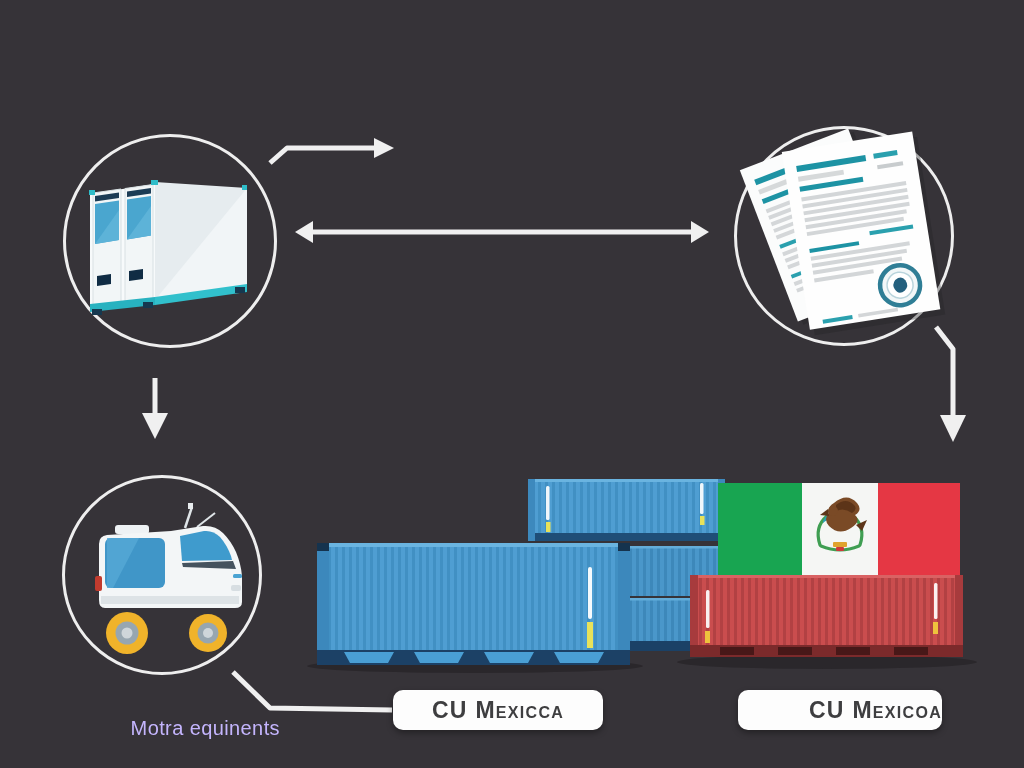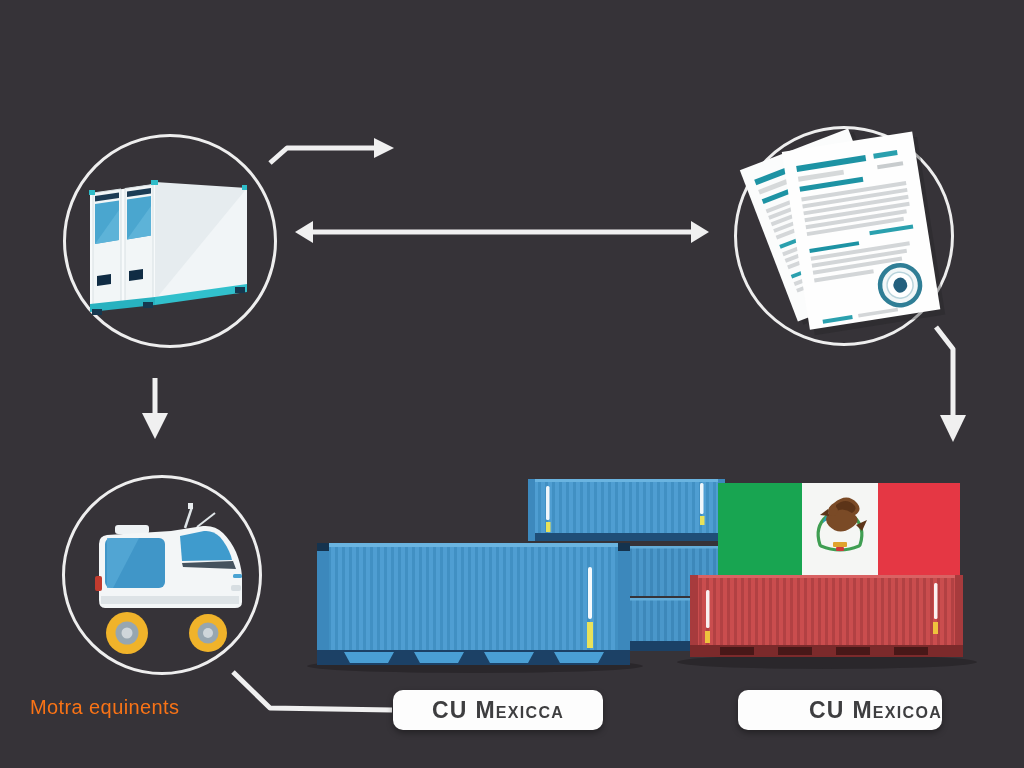--- a/index.html
+++ b/index.html
@@ -27,25 +27,26 @@
   }
   .label-box span{
     font-variant:small-caps;
     font-weight:600;
     font-size:23px;
     letter-spacing:1.3px;
     color:#3e3e40;
   }
   .caption{
     position:absolute;
-    text-align:left;
-    color:#f97316;
+    text-align:right;
+    color:#c4b5fd;
     font-size:20px;
     line-height:27px;
     letter-spacing:0.4px;
+    margin-top:21px;
   }
   svg{display:block;}
 </style>
 </head>
 <body>
 
 <div class="canvas">
 
   <div class="node-circle" style="left:63px;top:134px;width:214px;height:214px;"></div>
   <div class="node-circle" style="left:734px;top:126px;width:220px;height:220px;"></div>

